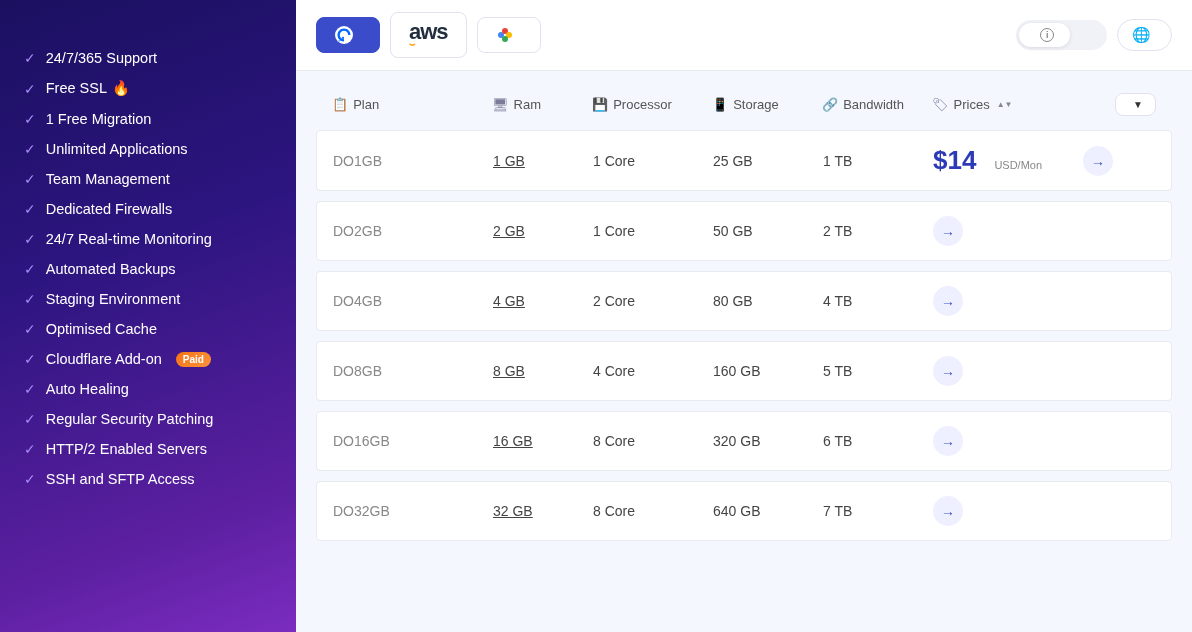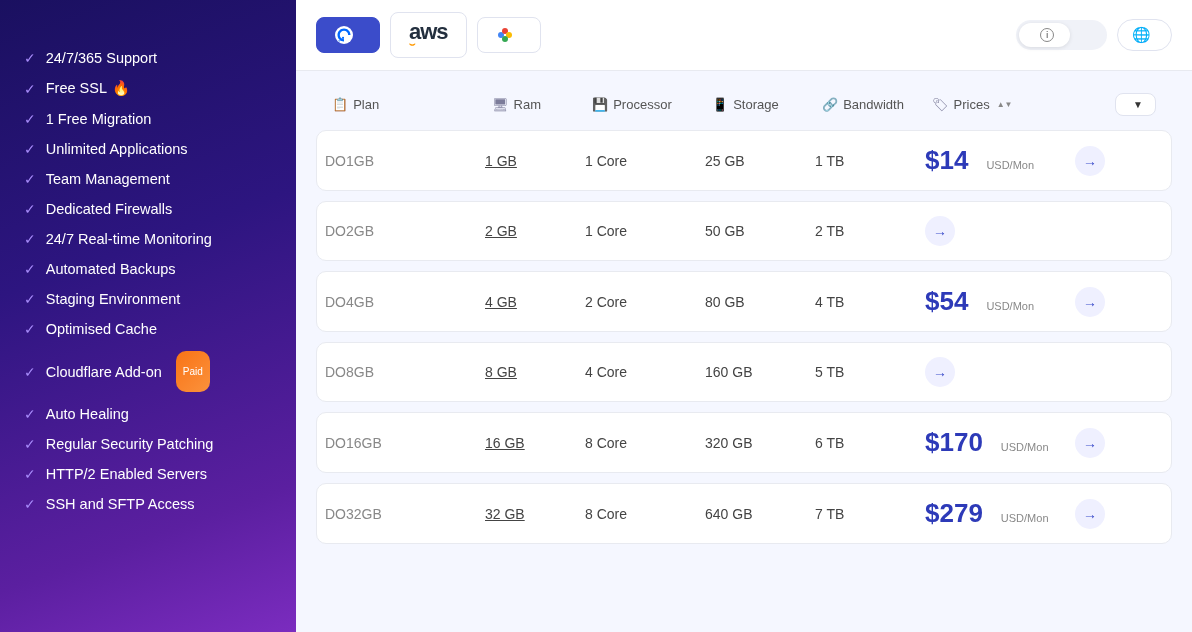--- a/index.html
+++ b/index.html
@@ -30,22 +30,22 @@
     }
     .check-icon {
       color: #a78bfa;
       font-size: 14px;
       flex-shrink: 0;
     }
     .badge-paid {
       background: linear-gradient(135deg, #f97316, #fb923c);
       color: white;
       font-size: 10px;
-      font-weight: 400;
-      padding: 15px 7px;
+      font-weight: 700;
+      padding: 2px 7px;
       border-radius: 10px;
       margin-left: 4px;
     }
     .fire-emoji { margin-left: 2px; }
 
     
     .main {
       flex: 1;
       display: flex;
       flex-direction: column;
@@ -164,22 +164,22 @@
       cursor: pointer;
       color: #333;
     }
 
     
     .plan-row {
       display: grid;
       grid-template-columns: 160px 100px 120px 110px 110px 150px 50px;
       align-items: center;
       background: white;
-      border-radius: 10px;
-      padding: 14px 8px;
+      border-radius: 4px;
+      padding: 14px 16px;
       margin-bottom: 10px;
       border: 1.5px solid #e8eaf0;
       cursor: pointer;
       transition: border-color 0.2s;
     }
     .plan-name { font-size: 14px; color: #888; font-weight: 500; }
     .plan-ram { font-size: 14px; color: #444; text-decoration: underline; }
     .plan-processor { font-size: 14px; color: #444; }
     .plan-storage { font-size: 14px; color: #444; }
     .plan-bandwidth { font-size: 14px; color: #444; }
@@ -400,50 +400,41 @@
     <div class="plan-storage">50 GB</div>
     <div class="plan-bandwidth">2 TB</div>
     <div class="arrow-btn">→</div>
   </div>
         <div class="plan-row">
     <div class="plan-name">DO4GB</div>
     <div class="plan-ram">4 GB</div>
     <div class="plan-processor">2 Core</div>
     <div class="plan-storage">80 GB</div>
     <div class="plan-bandwidth">4 TB</div>
-    <div class="plan-price">
-      <span class="price-main">$54</span><span class="price-unit">USD/Mon</span>
-    </div>
     <div class="arrow-btn">→</div>
   </div>
         <div class="plan-row">
     <div class="plan-name">DO8GB</div>
     <div class="plan-ram">8 GB</div>
     <div class="plan-processor">4 Core</div>
     <div class="plan-storage">160 GB</div>
     <div class="plan-bandwidth">5 TB</div>
     <div class="arrow-btn">→</div>
   </div>
         <div class="plan-row">
     <div class="plan-name">DO16GB</div>
     <div class="plan-ram">16 GB</div>
     <div class="plan-processor">8 Core</div>
     <div class="plan-storage">320 GB</div>
     <div class="plan-bandwidth">6 TB</div>
-    <div class="plan-price">
-      <span class="price-main">$170</span><span class="price-unit">USD/Mon</span>
-    </div>
     <div class="arrow-btn">→</div>
   </div>
         <div class="plan-row">
     <div class="plan-name">DO32GB</div>
     <div class="plan-ram">32 GB</div>
     <div class="plan-processor">8 Core</div>
     <div class="plan-storage">640 GB</div>
     <div class="plan-bandwidth">7 TB</div>
-    <div class="plan-price">
-      <span class="price-main">$279</span><span class="price-unit">USD/Mon</span>
-    </div>
     <div class="arrow-btn">→</div>
   </div>
       </div>
   </div>
 </div>
 
 </body></html>

